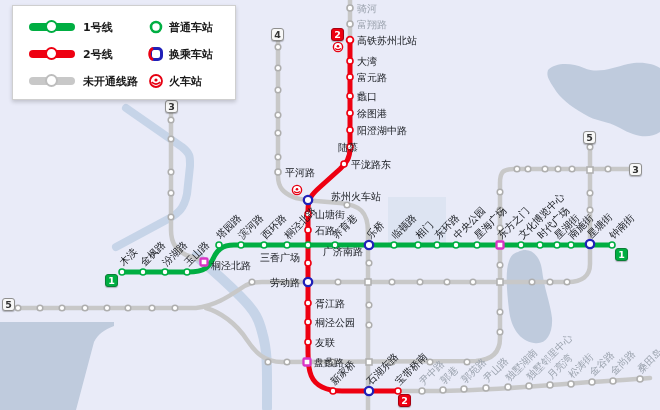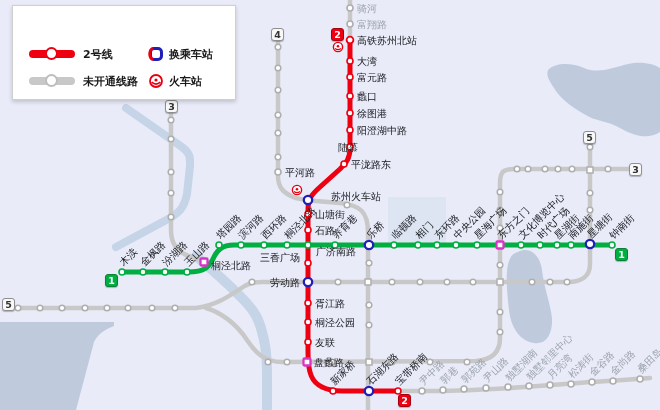--- a/index.html
+++ b/index.html
@@ -168,20 +168,29 @@
         <path d="M-3,1.4 Q0,3.8 3,1.4" fill="none" stroke="#e60012" stroke-width="1.3"></path>
       </g>
       <g transform="translate(297,190)">
         <circle cx="0" cy="0" r="4.6" fill="#fff" stroke="#e60012" stroke-width="1.4"></circle>
         <circle cx="0" cy="-0.8" r="1.3" fill="#e60012"></circle>
         <path d="M-3,1.4 Q0,3.8 3,1.4" fill="none" stroke="#e60012" stroke-width="1.3"></path>
       </g>
     </svg>
 
   <div id="legend">
+    <div class="lg-row" style="top:10px">
+      <span class="lg-bar" style="background:#00ae42"></span>
+      <span class="lg-knob" style="border-color:#00ae42"></span>
+      <span class="lg-label">1号线</span>
+      <svg class="lg-icon" viewBox="0 0 16 16">
+        <circle cx="8" cy="8" r="5" fill="#fff" stroke="#00ae42" stroke-width="2.6"></circle>
+      </svg>
+      <span class="lg-slabel">普通车站</span>
+    </div>
     <div class="lg-row" style="top:37px">
       <span class="lg-bar" style="background:#ee0011"></span>
       <span class="lg-knob" style="border-color:#ee0011"></span>
       <span class="lg-label">2号线</span>
       <svg class="lg-icon" viewBox="0 0 16 16">
         <rect x="2.5" y="2.5" width="11" height="11" rx="3.5" fill="#fff" stroke="#2020b8" stroke-width="3"></rect>
         <path d="M5,2.2 A6.6,6.6 0 0,0 5,13.8" fill="none" stroke="#ee0011" stroke-width="2.6"></path>
       </svg>
       <span class="lg-slabel">换乘车站</span>
     </div>
@@ -200,21 +209,21 @@
 
 <div class="slbl diag" style="left: 125px; top: 257px;">木渎</div>
     <div class="slbl diag" style="left: 146px; top: 257px;">金枫路</div>
     <div class="slbl diag" style="left: 168px; top: 257px;">汾湖路</div>
     <div class="slbl diag" style="left: 190px; top: 257px;">玉山路</div>
     <div class="slbl" style="left: 211px; top: 260px;">桐泾北路</div>
     <div class="slbl diag" style="left: 222px; top: 230px;">塔园路</div>
     <div class="slbl diag" style="left: 244px; top: 230px;">滨河路</div>
     <div class="slbl diag" style="left: 267px; top: 230px;">西环路</div>
     <div class="slbl diag" style="left: 290px; top: 230px;">桐泾北路</div>
-    <div class="slbl" style="left: 316px; top: 246px;">广济南路</div>
+    <div class="slbl" style="left: 323px; top: 246px;">广济南路</div>
     <div class="slbl diag" style="left: 338px; top: 230px;">养育巷</div>
     <div class="slbl diag" style="left: 372px; top: 230px;">乐桥</div>
     <div class="slbl diag" style="left: 397px; top: 230px;">临顿路</div>
     <div class="slbl diag" style="left: 421px; top: 230px;">相门</div>
     <div class="slbl diag" style="left: 440px; top: 230px;">东环路</div>
     <div class="slbl diag" style="left: 459px; top: 230px;">中央公园</div>
     <div class="slbl diag" style="left: 480px; top: 230px;">星海广场</div>
     <div class="slbl diag" style="left: 503px; top: 230px;">东方之门</div>
     <div class="slbl diag" style="left: 524px; top: 230px;">文化博览中心</div>
     <div class="slbl diag" style="left: 543px; top: 230px;">时代广场</div>

